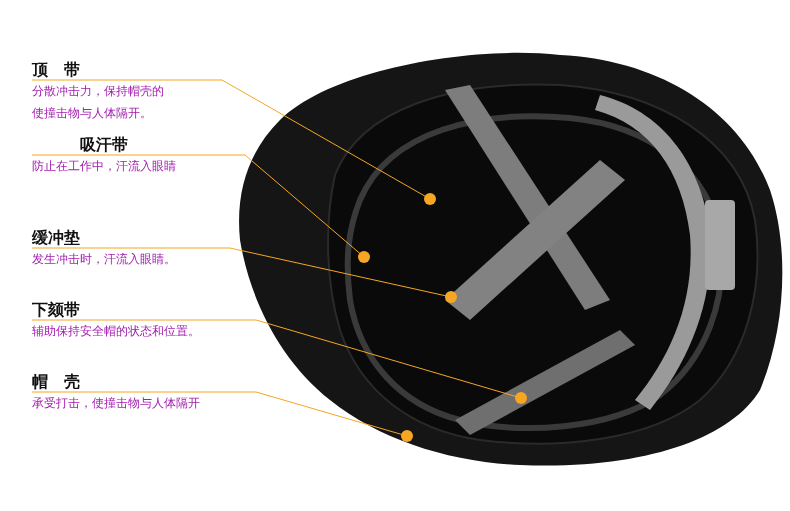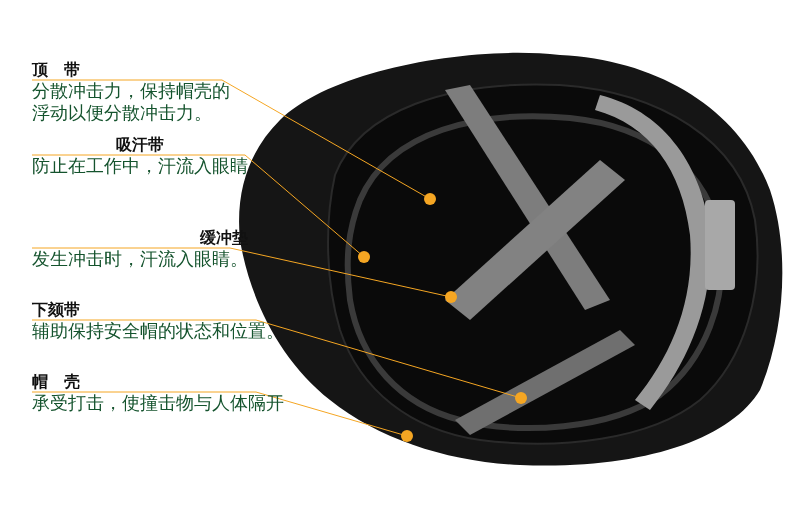--- a/index.html
+++ b/index.html
@@ -1,20 +1,20 @@
 <!DOCTYPE html>
 <html><head>
 <meta charset="utf-8">
 <style>
   html, body { margin:0; padding:0; }
   body { width:790px; height:511px; background:#ffffff; position:relative; overflow:hidden; font-family:"DejaVu Sans", sans-serif; }
   .stage { position:absolute; left:0; top:0; width:630px; height:511px; }
   .label-block { position:absolute; left:32px; }
   .label-title { font-size:16px; font-weight:bold; color:#111; line-height:20px; letter-spacing:0px; }
-  .label-desc { font-size:18px; color:#14532d; line-height:22px; }
+  .label-desc { font-size:12px; color:#a21caf; line-height:22px; }
   svg.overlay { position:absolute; left:0; top:0; }
 </style>
 </head>
 <body>
 
 <div class="stage">
 
   <svg class="overlay" width="790" height="511" viewBox="0 0 790 511">
 
     <path d="M280,120 C330,70 470,45 560,55 C660,60 740,110 770,190 C790,250 785,330 760,390 C730,440 640,470 520,465 C450,462 380,440 330,400 C280,360 250,300 240,240 C235,190 250,150 280,120 Z" fill="#151515"></path>
@@ -43,29 +43,29 @@
       <circle cx="364" cy="257" r="6"></circle>
       <circle cx="451" cy="297" r="6"></circle>
       <circle cx="521" cy="398" r="6"></circle>
       <circle cx="407" cy="436" r="6"></circle>
     </g>
   </svg>
 
   <div class="label-block" style="top:60px;">
     <div class="label-title">顶　带</div>
     <div class="label-desc">分散冲击力，保持帽壳的</div>
-    <div class="label-desc">浮动以便分散冲击力。</div>
+    <div class="label-desc">使撞击物与人体隔开。</div>
   </div>
 
   <div class="label-block" style="top:135px;text-align:center;">
     <div class="label-title">吸汗带</div>
     <div class="label-desc">防止在工作中，汗流入眼睛</div>
   </div>
 
-  <div class="label-block" style="top:228px;text-align:right;">
+  <div class="label-block" style="top:228px;">
     <div class="label-title">缓冲垫</div>
     <div class="label-desc">发生冲击时，汗流入眼睛。</div>
   </div>
 
   <div class="label-block" style="top:372px;">
     <div class="label-title">帽　壳</div>
     <div class="label-desc">承受打击，使撞击物与人体隔开</div>
   </div>
 
   <div class="label-block" style="top:300px;">

